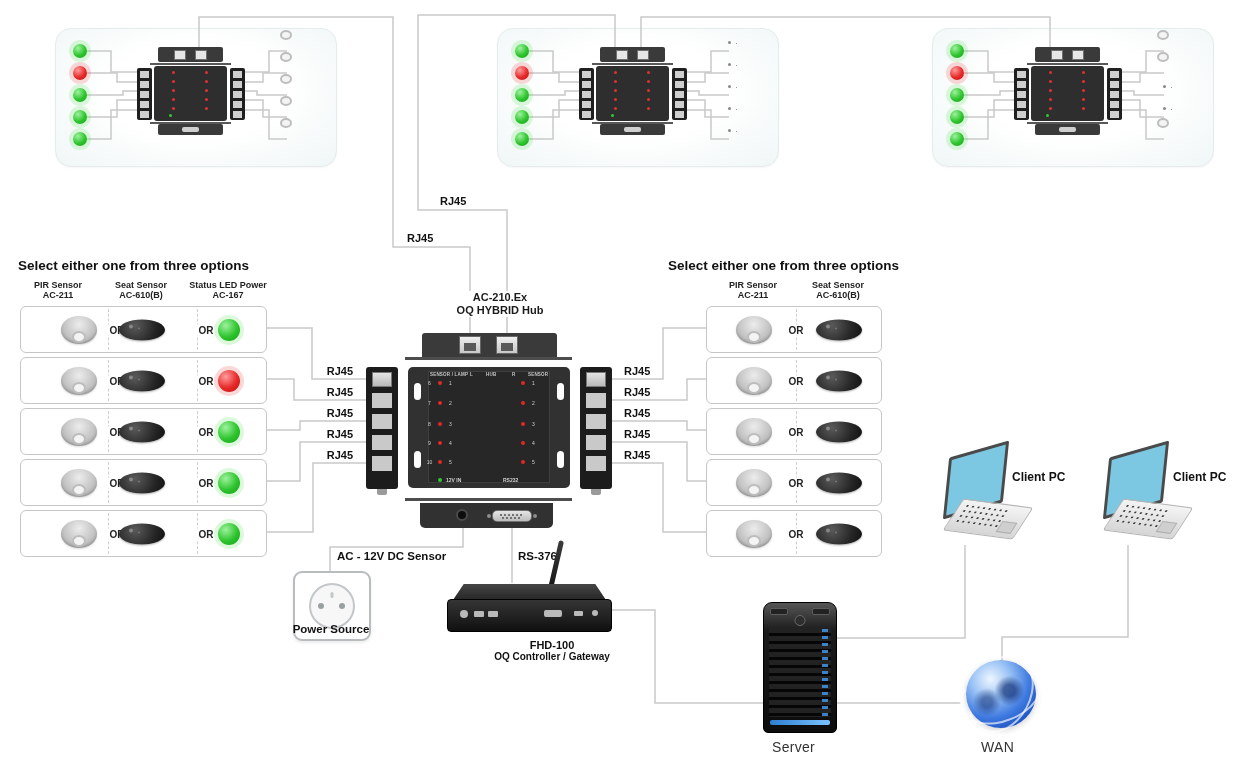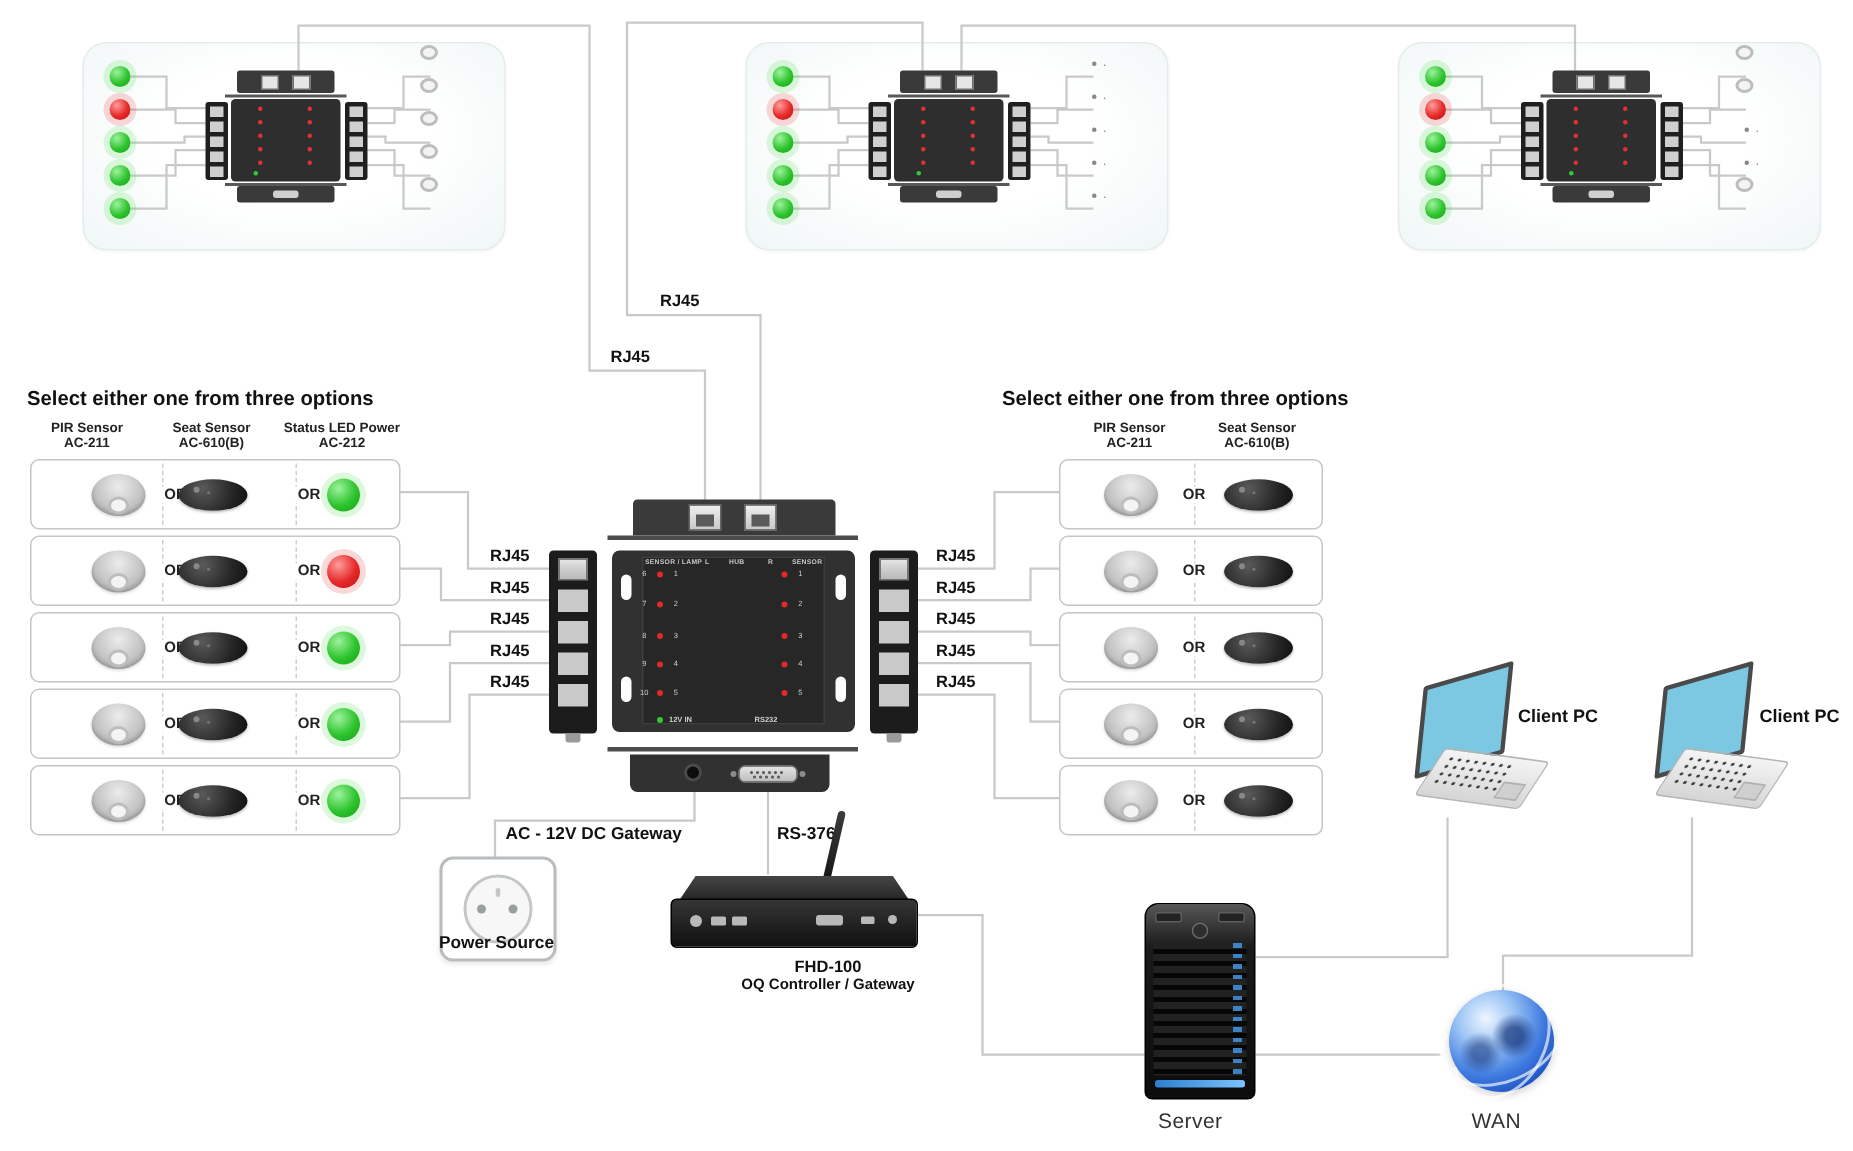--- a/index.html
+++ b/index.html
@@ -465,21 +465,21 @@
   <div class="col-head" style="left:13px;top:280px">
     <div>PIR Sensor</div>
     <div>AC-211</div>
   </div>
   <div class="col-head" style="left:96px;top:280px">
     <div>Seat Sensor</div>
     <div>AC-610(B)</div>
   </div>
   <div class="col-head" style="left:183px;top:280px">
     <div>Status LED Power</div>
-    <div>AC-212</div>
+    <div>AC-167</div>
   </div>
   <div class="col-head" style="left:708px;top:280px">
     <div>PIR Sensor</div>
     <div>AC-211</div>
   </div>
   <div class="col-head" style="left:793px;top:280px">
     <div>Seat Sensor</div>
     <div>AC-610(B)</div>
   </div>
 
@@ -489,20 +489,24 @@
   <span class="rj rt" style="left:303px;top:386px">RJ45</span>
   <span class="rj rt" style="left:303px;top:407px">RJ45</span>
   <span class="rj rt" style="left:303px;top:428px">RJ45</span>
   <span class="rj rt" style="left:303px;top:449px">RJ45</span>
   <span class="rj" style="left:624px;top:365px">RJ45</span>
   <span class="rj" style="left:624px;top:386px">RJ45</span>
   <span class="rj" style="left:624px;top:407px">RJ45</span>
   <span class="rj" style="left:624px;top:428px">RJ45</span>
   <span class="rj" style="left:624px;top:449px">RJ45</span>
 
+  <div class="ch hub-label">
+    <div>AC-210.Ex</div>
+    <div>OQ HYBRID Hub</div>
+  </div>
   <div class="ch ch-top">
     <span class="chport" style="left:37px"></span>
     <span class="chport" style="left:74px"></span>
   </div>
   <div class="ch ch-lip" style="top:357px"></div>
   <div class="ch ch-strip l">
       <i class="cjack"></i>
     </div>
   <div class="ch ch-strip r">
       <i class="cjack"></i>
@@ -574,21 +578,21 @@
       <span>RS232</span>
     </div>
   <div class="ch ch-lip" style="top:498px"></div>
   <div class="ch ch-plate">
     <span class="dcjack"></span>
     <span class="db9">
         <i></i>
       </span>
   </div>
 
-  <span class="blabel" style="left:337px;top:550px">AC - 12V DC Gateway</span>
+  <span class="blabel" style="left:337px;top:550px">AC - 12V DC Sensor</span>
   <span class="blabel" style="left:518px;top:550px">RS-376</span>
 
   <div class="abs z2 outlet">
     <span class="cir">
         <span class="slot"></span>
       </span>
     <span class="oh" style="left:23px"></span>
     <span class="oh" style="left:44px"></span>
   </div>
   <div class="devname" style="left:289px;top:623px;width:84px;font-size:11.5px">Power Source</div>

